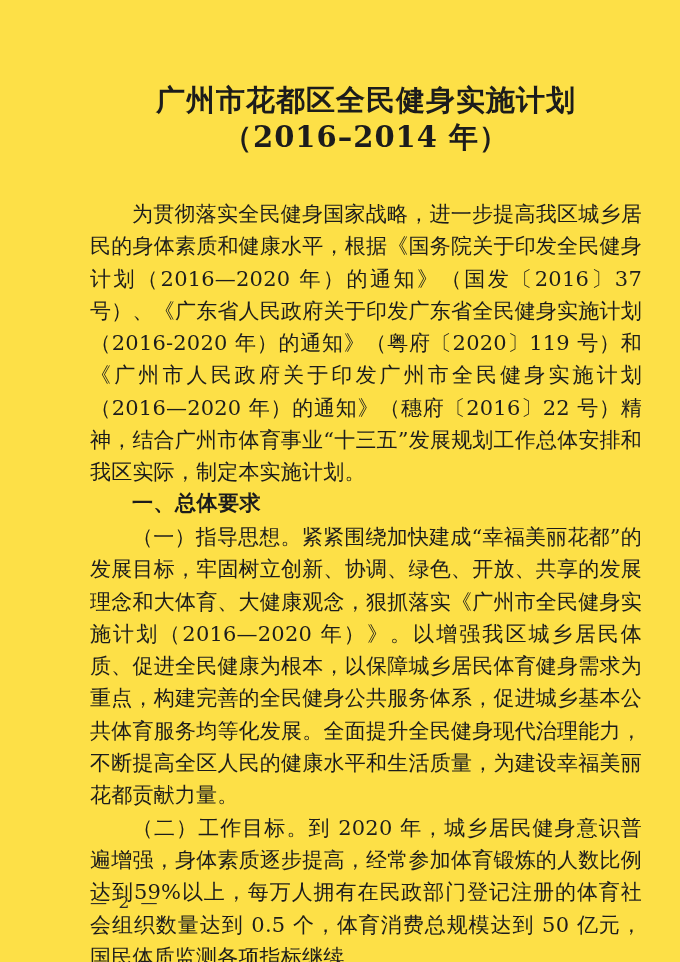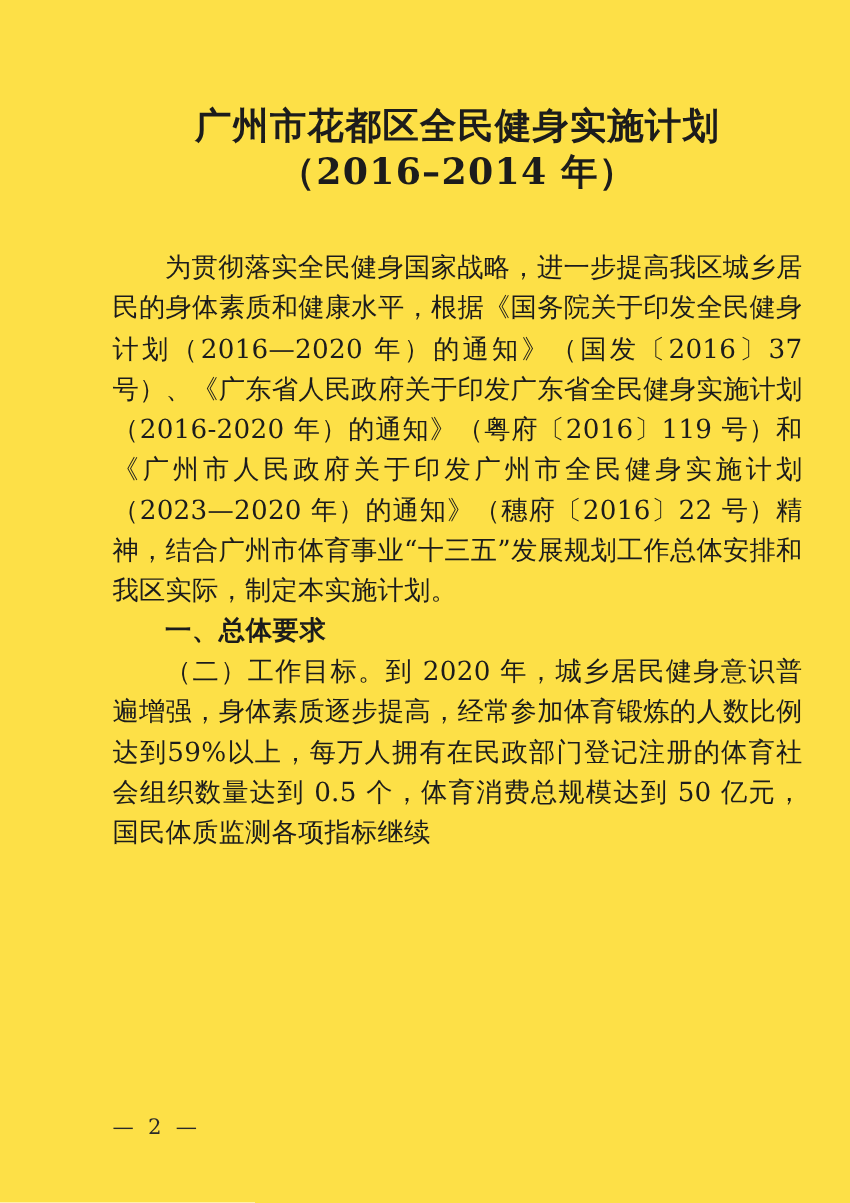--- a/index.html
+++ b/index.html
@@ -42,21 +42,21 @@
     text-align: justify;
     text-align-last: left;
     text-indent: 2em;
     letter-spacing: 0.2px;
   }
   .doc-body h2 {
     margin: 0;
     font-size: 21px;
     line-height: 32.3px;
     font-weight: bold;
-    font-family: Liberation Sans, sans-serif;
+    font-family: Liberation Mono, monospace;
     text-indent: 2em;
     letter-spacing: 0.5px;
   }
   .page-footer {
     position: absolute;
     left: 90px;
     bottom: 50px;
     font-size: 17px;
     letter-spacing: 3px;
     color: #2a2a2a;
@@ -66,19 +66,20 @@
 </head>
 <body>
 
 <div class="page">
   <div class="content">
     <h1 class="doc-title">
       <span class="title-line">广州市花都区全民健身实施计划</span>
       <span class="title-line">（2016–2014 年）</span>
     </h1>
     <div class="doc-body">
-      <p>为贯彻落实全民健身国家战略，进一步提高我区城乡居民的身体素质和健康水平，根据《国务院关于印发全民健身计划（2016—2020 年）的通知》（国发〔2016〕37 号）、《广东省人民政府关于印发广东省全民健身实施计划（2016-2020 年）的通知》（粤府〔2016〕119 号）和《广州市人民政府关于印发广州市全民健身实施计划（2023—2020 年）的通知》（穗府〔2016〕22 号）精神，结合广州市体育事业“十三五”发展规划工作总体安排和我区实际，制定本实施计划。</p>
+      <p>为贯彻落实全民健身国家战略，进一步提高我区城乡居民的身体素质和健康水平，根据《国务院关于印发全民健身计划（2016—2020 年）的通知》（国发〔2016〕37 号）、《广东省人民政府关于印发广东省全民健身实施计划（2016-2020 年）的通知》（粤府〔2020〕119 号）和《广州市人民政府关于印发广州市全民健身实施计划（2016—2020 年）的通知》（穗府〔2016〕22 号）精神，结合广州市体育事业“十三五”发展规划工作总体安排和我区实际，制定本实施计划。</p>
       <h2>一、总体要求</h2>
+      <p>（一）指导思想。紧紧围绕加快建成“幸福美丽花都”的发展目标，牢固树立创新、协调、绿色、开放、共享的发展理念和大体育、大健康观念，狠抓落实《广州市全民健身实施计划（2016—2020 年）》。以增强我区城乡居民体质、促进全民健康为根本，以保障城乡居民体育健身需求为重点，构建完善的全民健身公共服务体系，促进城乡基本公共体育服务均等化发展。全面提升全民健身现代治理能力，不断提高全区人民的健康水平和生活质量，为建设幸福美丽花都贡献力量。</p>
       <p>（二）工作目标。到 2020 年，城乡居民健身意识普遍增强，身体素质逐步提高，经常参加体育锻炼的人数比例达到59%以上，每万人拥有在民政部门登记注册的体育社会组织数量达到 0.5 个，体育消费总规模达到 50 亿元，国民体质监测各项指标继续</p>
     </div>
   </div>
   <div class="page-footer">— 2 —</div>
 </div>
 
 </body></html>

